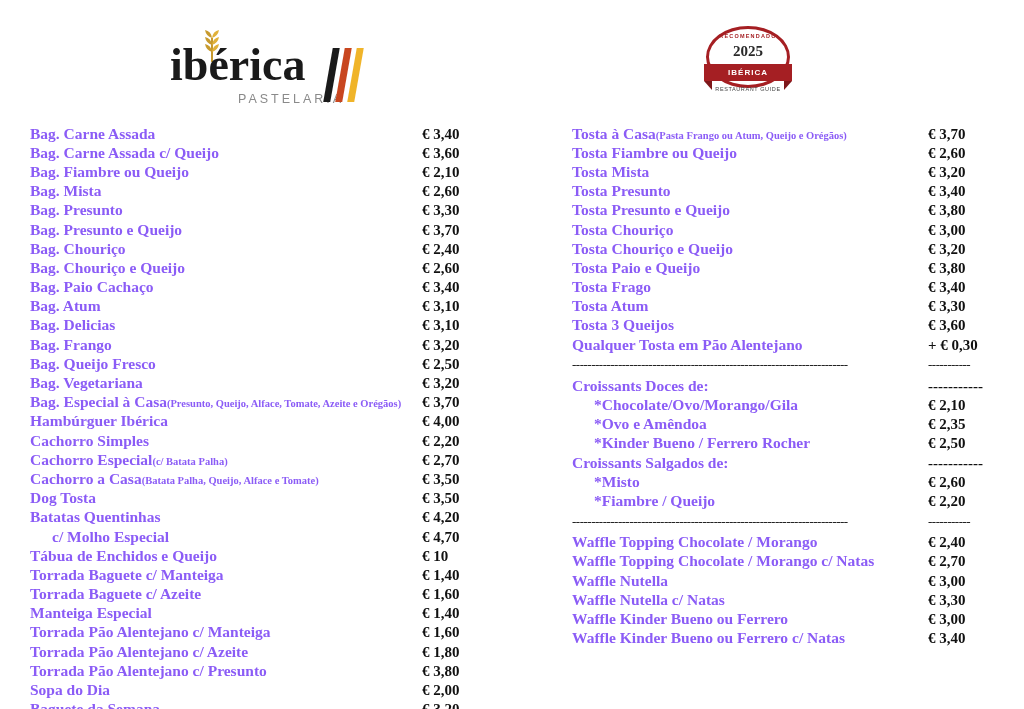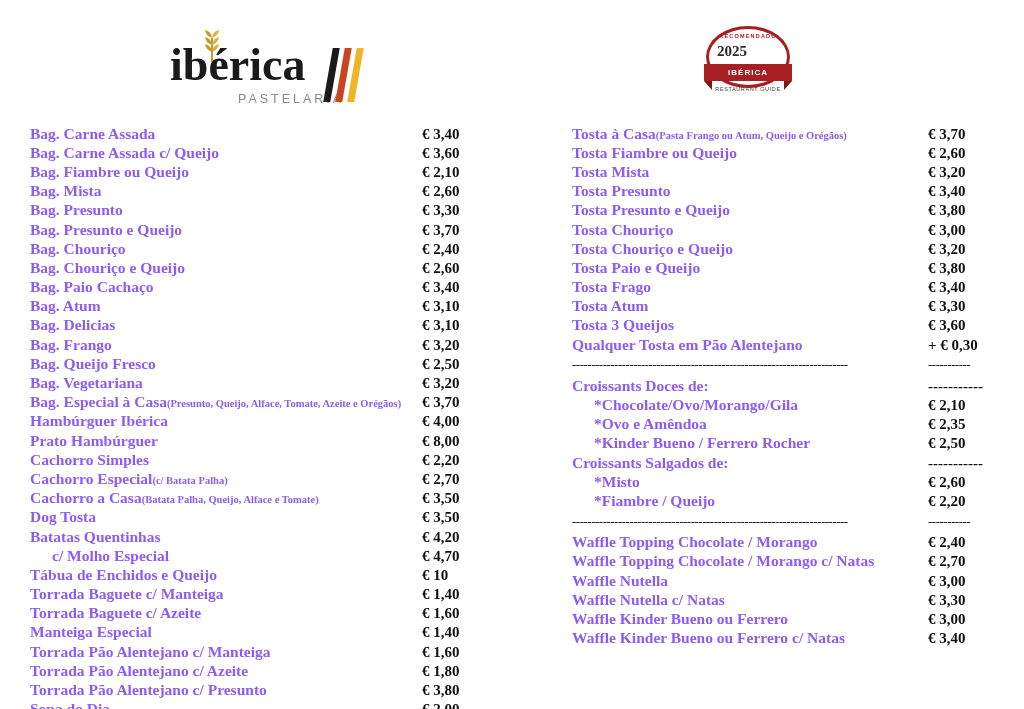--- a/index.html
+++ b/index.html
@@ -108,22 +108,23 @@
     width: 96px;
     text-align: center;
     font-family: "Liberation Sans", sans-serif;
     font-size: 5.5px;
     letter-spacing: 1.2px;
     color: #a51f23;
     font-weight: bold;
   }
   .badge .year {
     position: absolute;
-    left: 17px; top: 19px;
+    left: 0; top: 19px;
     width: 96px;
+    text-align: center;
     font-family: "Liberation Serif", serif;
     font-size: 15px;
     font-weight: bold;
     color: #2a2a2a;
   }
   .badge .band {
     position: absolute;
     left: 4px; top: 40px;
     width: 88px; height: 17px;
     background: #a51f23;
@@ -338,24 +339,20 @@
         </div>
         <div class="row">
           <div class="name">Bag. Especial à Casa<span class="note">(Presunto, Queijo, Alface, Tomate, Azeite e Orégãos)</span></div>
           <div class="price">€ 3,70</div>
         </div>
         <div class="row">
           <div class="name">Hambúrguer Ibérica</div>
           <div class="price">€ 4,00</div>
         </div>
         <div class="row">
-          <div class="name">Prato Hambúrguer</div>
-          <div class="price">€ 8,00</div>
-        </div>
-        <div class="row">
           <div class="name">Cachorro Simples</div>
           <div class="price">€ 2,20</div>
         </div>
         <div class="row">
           <div class="name">Cachorro Especial<span class="note">(c/ Batata Palha)</span></div>
           <div class="price">€ 2,70</div>
         </div>
         <div class="row">
           <div class="name">Cachorro a Casa<span class="note">(Batata Palha, Queijo, Alface e Tomate)</span></div>
           <div class="price">€ 3,50</div>

